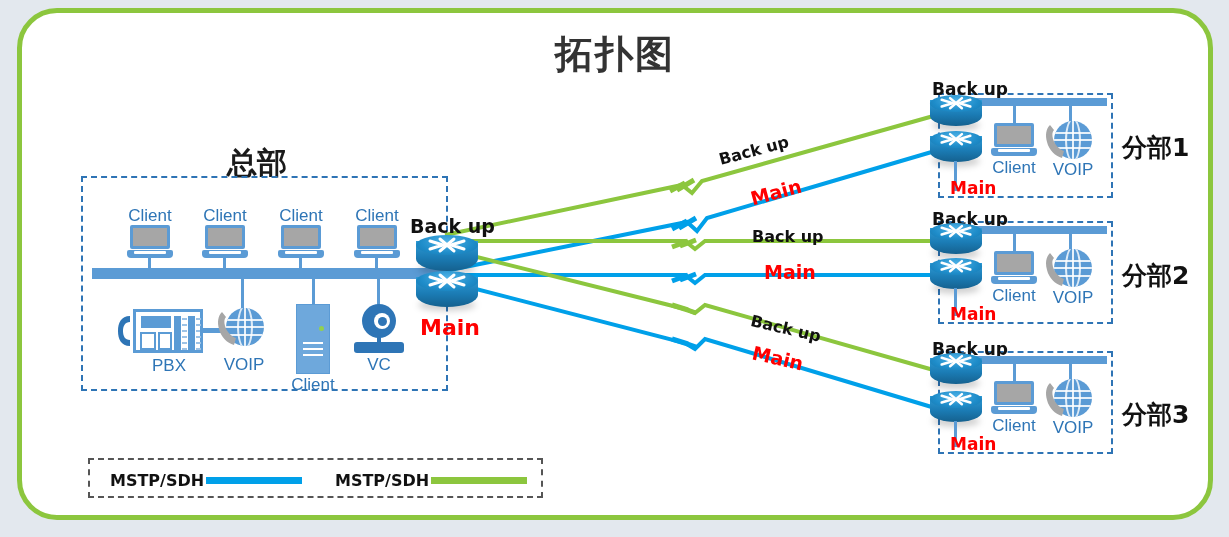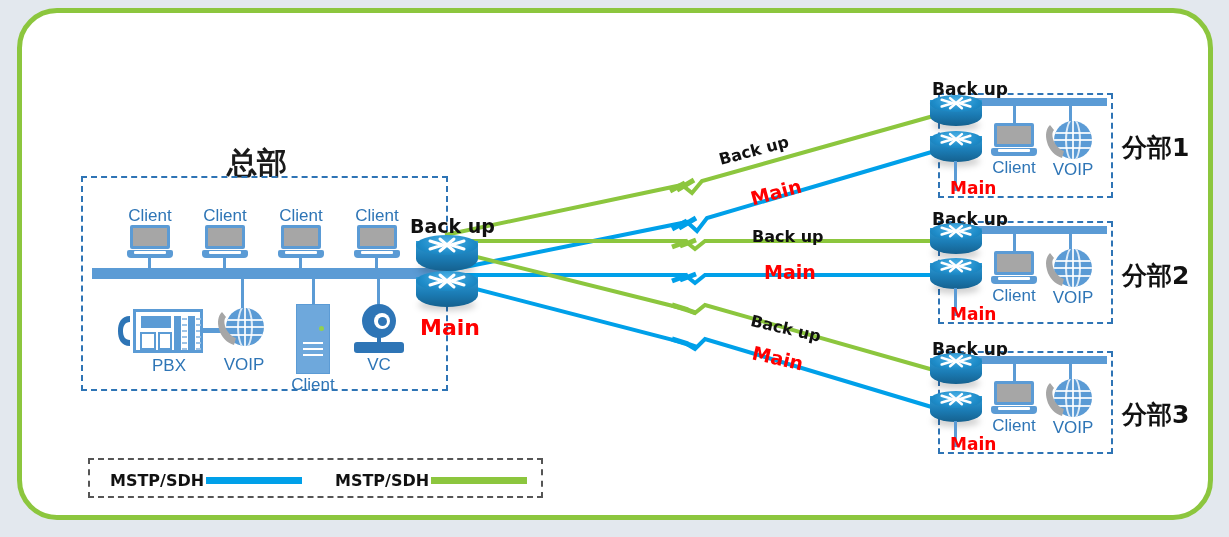--- a/index.html
+++ b/index.html
@@ -187,20 +187,21 @@
   }
   .leg-line{display:inline-block;width:96px;height:7px;margin-left:2px;}
 
   svg{display:block;overflow:visible;}
 </style>
 </head>
 <body>
 
 <div id="slide">
 
+  <div class="abs" id="title">拓扑图</div>
 
   <svg class="abs" style="left:0;top:0;width:1186px;height:512px;">
 
     <polyline points="423,222 660,172 670,180 680,168 915,102" fill="none" stroke="#8CC63E" stroke-width="4"></polyline>
     <polyline points="423,258 665,209 675,218 685,205 913,138" fill="none" stroke="#00A0E9" stroke-width="4"></polyline>
 
     <polyline points="423,228 663,228 673,236 683,228 915,228" fill="none" stroke="#8CC63E" stroke-width="4"></polyline>
     <polyline points="423,262 663,262 673,270 683,262 913,262" fill="none" stroke="#00A0E9" stroke-width="4"></polyline>
 
     <polyline points="423,236 663,296 673,300 683,292 915,358" fill="none" stroke="#8CC63E" stroke-width="4"></polyline>

